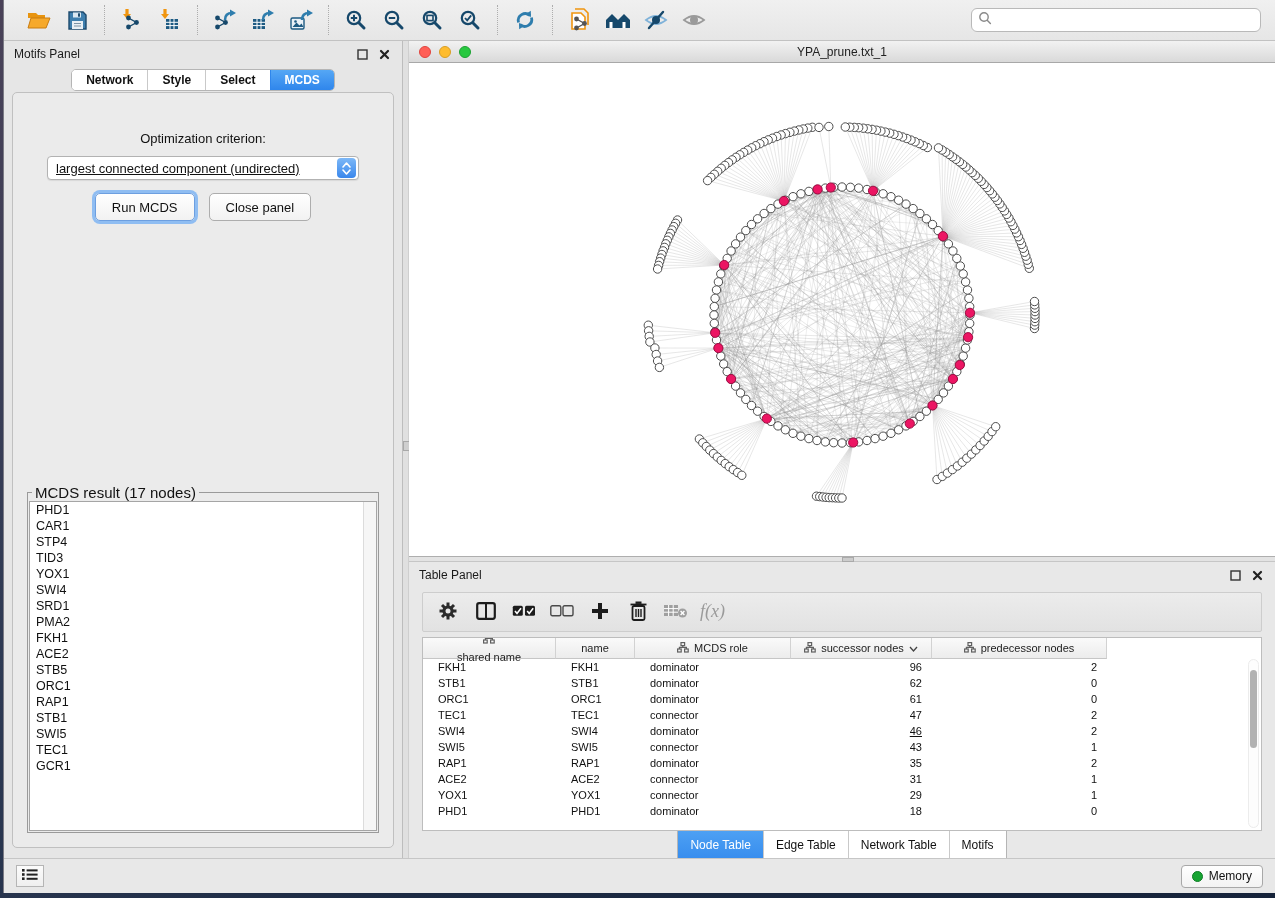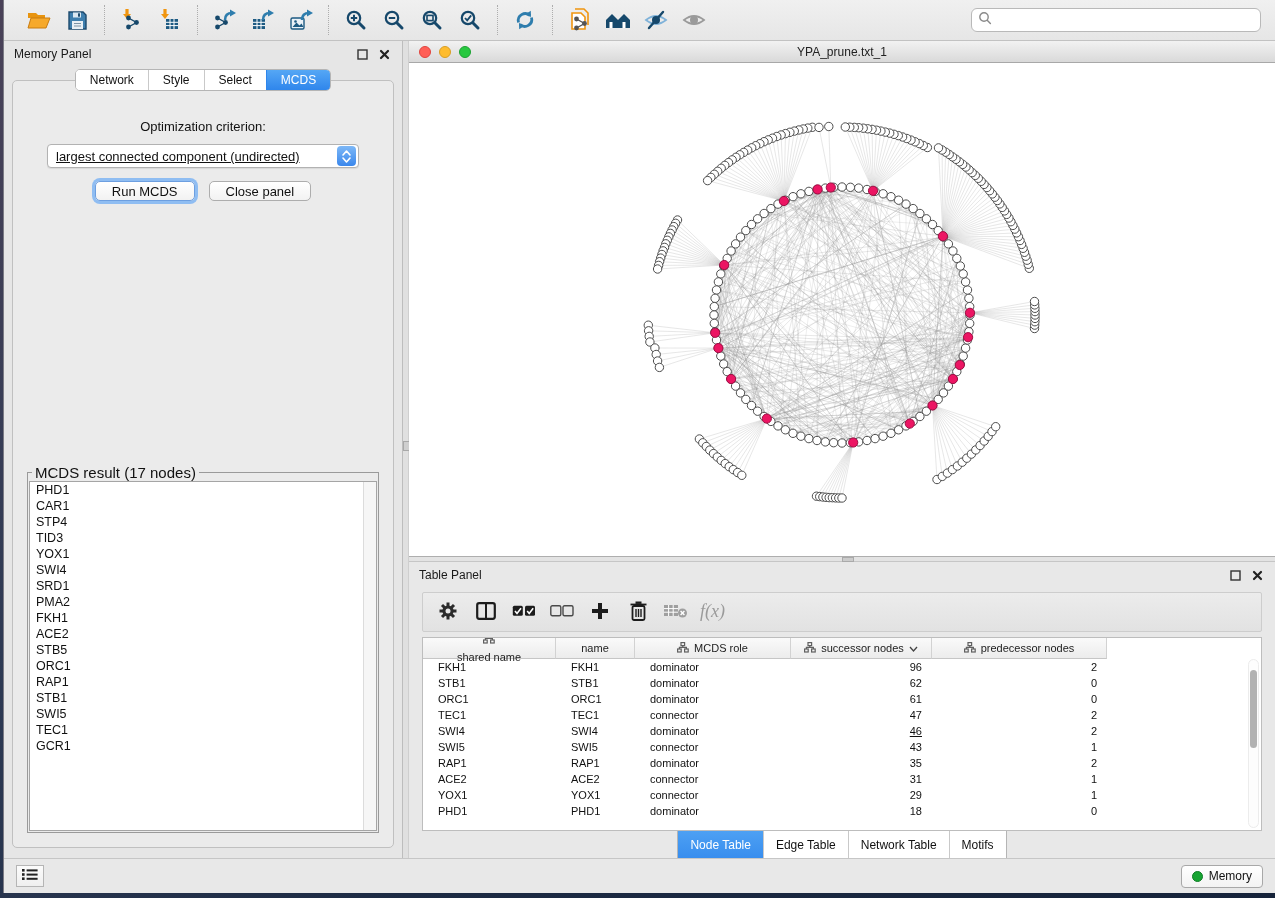--- a/index.html
+++ b/index.html
@@ -29,39 +29,39 @@
   
   .main { flex:1; display:flex; min-height:0; }
 
   
   .control-panel { width:398px; flex:none; background:#e6e6e6; display:flex; flex-direction:column; }
   .panel-header { height:26px; flex:none; display:flex; align-items:center; padding:0 10px; }
   .panel-title { font-size:12px; color:#1a1a1a; }
   .panel-header .ph-spacer { flex:1; }
   .ph-btn { width:16px; height:16px; display:flex; align-items:center; justify-content:center; margin-left:6px; }
 
-  .tabbar-row { display:flex; justify-content:center; margin:2px 0 0; position:relative; z-index:2; }
+  .tabbar-row { display:flex; justify-content:center; margin:2px 0 12px; position:relative; z-index:2;font-weight:bold; }
   .seg-control { display:flex; background:#fff; border:1px solid #b5b5b5; border-radius:5px; overflow:hidden; }
   .seg { font-size:12px; color:#111; padding:3px 14px; border-left:1px solid #c9c9c9; background:#fff; }
   .seg:first-child { border-left:none; }
   .seg.active { background:linear-gradient(#55a7f5,#2f86ec); color:#fff; border-left-color:#2f86ec; }
 
   .inner-panel { flex:1; margin:-11px 8px 10px; padding-top:26px; background:#ebebeb;
     border:1px solid #c0c0c0; border-radius:5px; display:flex; flex-direction:column; min-height:0; }
   .opt-label { text-align:center; font-size:13px; color:#111; margin-top:12px; }
   .combo-row { display:flex; justify-content:center; margin-top:10px; }
   .combo { width:312px; height:24px; background:#fff; border:1px solid #b2b2b2; border-radius:4px;
     display:flex; align-items:center; overflow:hidden;
     box-shadow:0 1px 1px rgba(0,0,0,.08); }
   .combo-text { flex:1; font-size:13px; color:#111; padding:0 8px; white-space:nowrap;text-decoration:underline; }
   .combo-stepper { width:19px; height:20px; margin-right:2px; border-radius:4px;
     background:linear-gradient(#7db8f7,#3a87ec); display:flex; flex-direction:column;
     align-items:center; justify-content:center; gap:1px; }
   .btn-row { display:flex; justify-content:center; gap:14px; margin-top:13px; }
-  .mac-btn { height:20px; padding:0 16px; background:linear-gradient(#ffffff,#f2f2f2);
+  .mac-btn { height:28px; padding:0 16px; background:linear-gradient(#ffffff,#f2f2f2);
     border:1px solid #adadad; border-radius:5px; font-size:13px; color:#111;
     font-family:"Liberation Sans",sans-serif; }
   .mac-btn.focused { box-shadow:0 0 0 3px #8fbdf2; border-color:#6d9fe0; }
   .cp-gap { flex:none; height:263px; }
   fieldset.result-box { flex:1; margin:0 14px 14px; border:1px solid #9a9a9a; padding:0;
     display:flex; min-height:0; background:#ebebeb; }
   fieldset.result-box legend { font-size:15px; color:#111; margin-left:4px; padding:0 3px; }
   .result-list { flex:1; background:#fff; border:1px solid #a5a5a5; margin:0 1px 1px; overflow:hidden;
     position:relative; }
   .result-item { font-size:12.5px; color:#111; line-height:16px; padding-left:6px; }
@@ -356,21 +356,21 @@
           </svg>
       </span>
       <input type="text" placeholder="" style="">
     </div>
   </div>
 
   <div class="main">
 
     <div class="control-panel">
       <div class="panel-header">
-        <span class="panel-title">Memory Panel</span>
+        <span class="panel-title">Motifs Panel</span>
         <span class="ph-spacer"></span>
         <span class="ph-btn">
           <svg width="11" height="11" viewBox="0 0 11 11">
               <rect x="1" y="1" width="9" height="9" fill="none" stroke="#333" stroke-width="1.4"></rect>
             </svg>
         </span>
         <span class="ph-btn">
           <svg width="11" height="11" viewBox="0 0 11 11">
               <path d="M2 2 L9 9 M9 2 L2 9" stroke="#222" stroke-width="2.2" stroke-linecap="round"></path>
             </svg>

